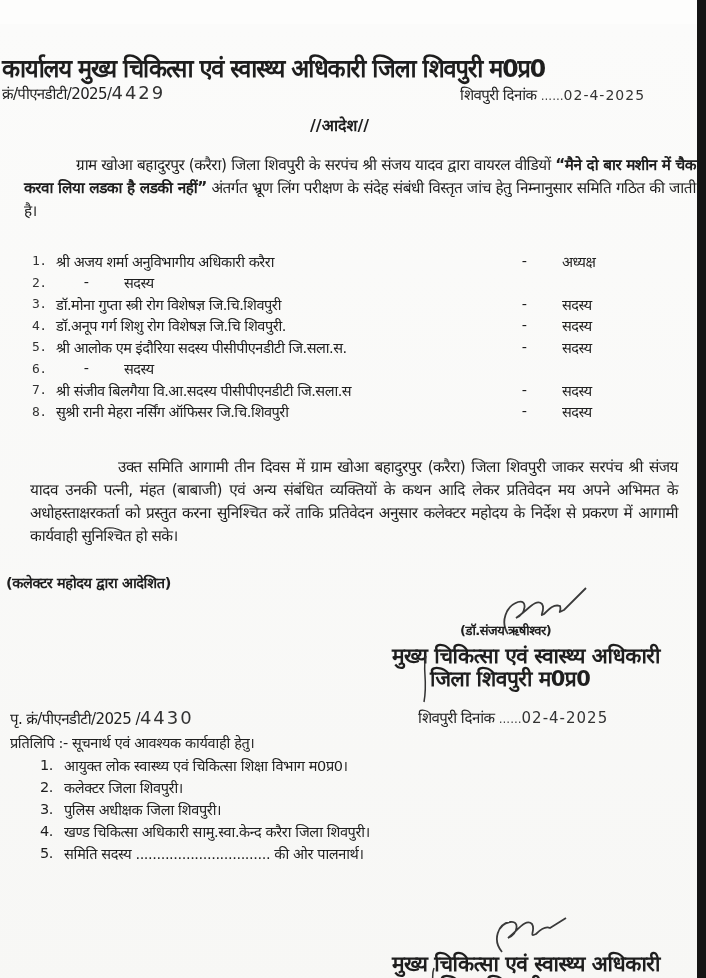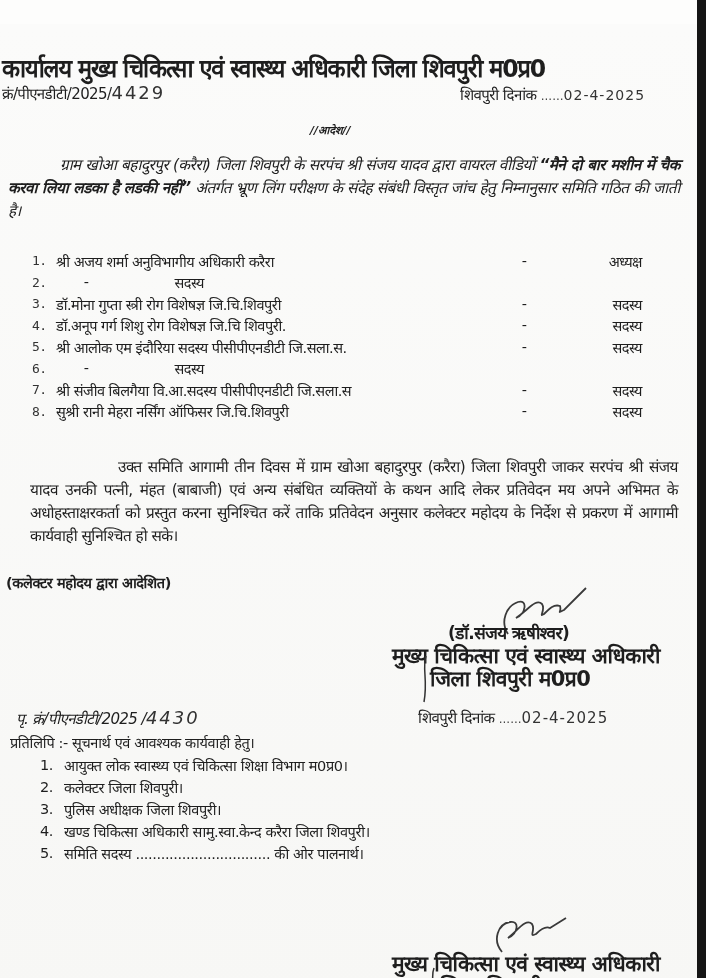--- a/index.html
+++ b/index.html
@@ -23,42 +23,42 @@
   .title {
     left: 2px; top: 26px; font-size: 25px; font-weight: bold;
     letter-spacing: -1.2px; transform: scaleX(0.94); transform-origin: left;
   }
   .ref { font-size: 15px; letter-spacing: -0.6px; }
   .hand {
     font-family: "DejaVu Sans", sans-serif; font-size: 18px; color: #333;
     letter-spacing: 2px; font-weight: normal;
   }
   .date-dots { font-size: 12px; color: #444; letter-spacing: 0; }
-  .order-heading { left: 310px; top: 98px; font-size: 11px; font-weight: bold; font-style: italic; }
+  .order-heading { left: 310px; top: 90px; font-size: 16px; font-weight: bold; }
   .para {
     font-size: 15.3px; line-height: 23px; letter-spacing: -0.5px;
     white-space: normal; text-align: justify;
   }
-  .para1 { left: 8px; top: 130px; width: 672px; text-indent: 52px; font-style: italic; }
+  .para1 { left: 24px; top: 130px; width: 672px; text-indent: 52px; }
   .para1 .quote { font-weight: bold; }
   .members {
     left: 32px; top: 226px; width: 610px; font-size: 14.5px;
   }
   .member-row {
     display: flex; height: 21.5px; align-items: center; letter-spacing: -0.5px;
   }
   .member-num { width: 24px; font-family: "DejaVu Sans Mono", monospace; font-size: 13px; color: #333; }
   .member-name { flex: 1; }
   .member-dash { width: 60px; text-align: center; }
-  .member-role { width: 80px; text-align: right; padding-left: 8px; }
+  .member-role { width: 80px; text-align: left; padding-left: 8px; }
   .para2 { left: 30px; top: 432px; width: 648px; text-indent: 88px; }
   .collector { left: 6px; top: 548px; font-size: 14.5px; font-weight: bold; letter-spacing: -0.4px; }
   .sig-block { font-size: 21px; font-weight: bold; letter-spacing: -0.5px; text-align: center; }
   .signature { position: absolute; }
-  .copy-ref { left: 16px; top: 683px; font-style: italic; }
+  .copy-ref { left: 10px; top: 683px; }
   .copy-date { left: 418px; top: 683px; }
   .copy-intro { left: 10px; top: 708px; font-size: 14.5px; letter-spacing: -0.4px; text-align: center; }
   .copy-list { left: 40px; top: 730px; font-size: 14.5px; letter-spacing: -0.4px; }
   .copy-item { height: 22px; display: flex; align-items: center; }
   .copy-item .n { width: 24px; }
 </style>
 </head>
 <body>
 
 <div class="page">
@@ -129,21 +129,21 @@
     </div>
   </div>
 
   <div class="abs collector">(कलेक्टर महोदय द्वारा आदेशित)</div>
 
   <div class="abs para para2">उक्त समिति आगामी तीन दिवस में ग्राम खोआ बहादुरपुर (करैरा) जिला शिवपुरी जाकर सरपंच श्री संजय यादव उनकी पत्नी, मंहत (बाबाजी) एवं अन्य संबंधित व्यक्तियों के कथन आदि लेकर प्रतिवेदन मय अपने अभिमत के अधोहस्ताक्षरकर्ता को प्रस्तुत करना सुनिश्चित करें ताकि प्रतिवेदन अनुसार कलेक्टर महोदय के निर्देश से प्रकरण में आगामी कार्यवाही सुनिश्चित हो सके।</div>
 
   <svg class="signature" style="left:498px; top:560px;" width="90" height="60" viewBox="0 0 90 60">
     <path d="M10,50 C2,38 8,22 20,18 C30,15 28,30 18,34 C30,26 38,14 44,20 C48,26 40,34 46,30 C52,24 56,20 62,22 C64,28 58,30 66,26 L88,4" fill="none" stroke="#3a3a3a" stroke-width="1.8"></path>
   </svg>
-  <div class="abs sig-block" style="left:448px; top:597px; font-size:17px;">(डॉ.संजय ऋषीश्वर)</div>
+  <div class="abs sig-block" style="left:460px; top:597px; font-size:13px;">(डॉ.संजय ऋषीश्वर)</div>
   <div class="abs sig-block" style="left:392px; top:617px;">मुख्य चिकित्सा एवं स्वास्थ्य अधिकारी</div>
   <div class="abs sig-block" style="left:430px; top:640px;">जिला शिवपुरी म0प्र0</div>
   <svg class="signature" style="left:420px; top:630px;" width="10" height="50" viewBox="0 0 10 50">
     <path d="M6,2 C2,14 8,26 4,48" fill="none" stroke="#333" stroke-width="1.5"></path>
   </svg>
 
   <div class="abs ref copy-ref">
     <span>पृ. क्रं/पीएनडीटी/2025 /</span><span class="hand">4430</span>
   </div>
   <div class="abs ref copy-date">

